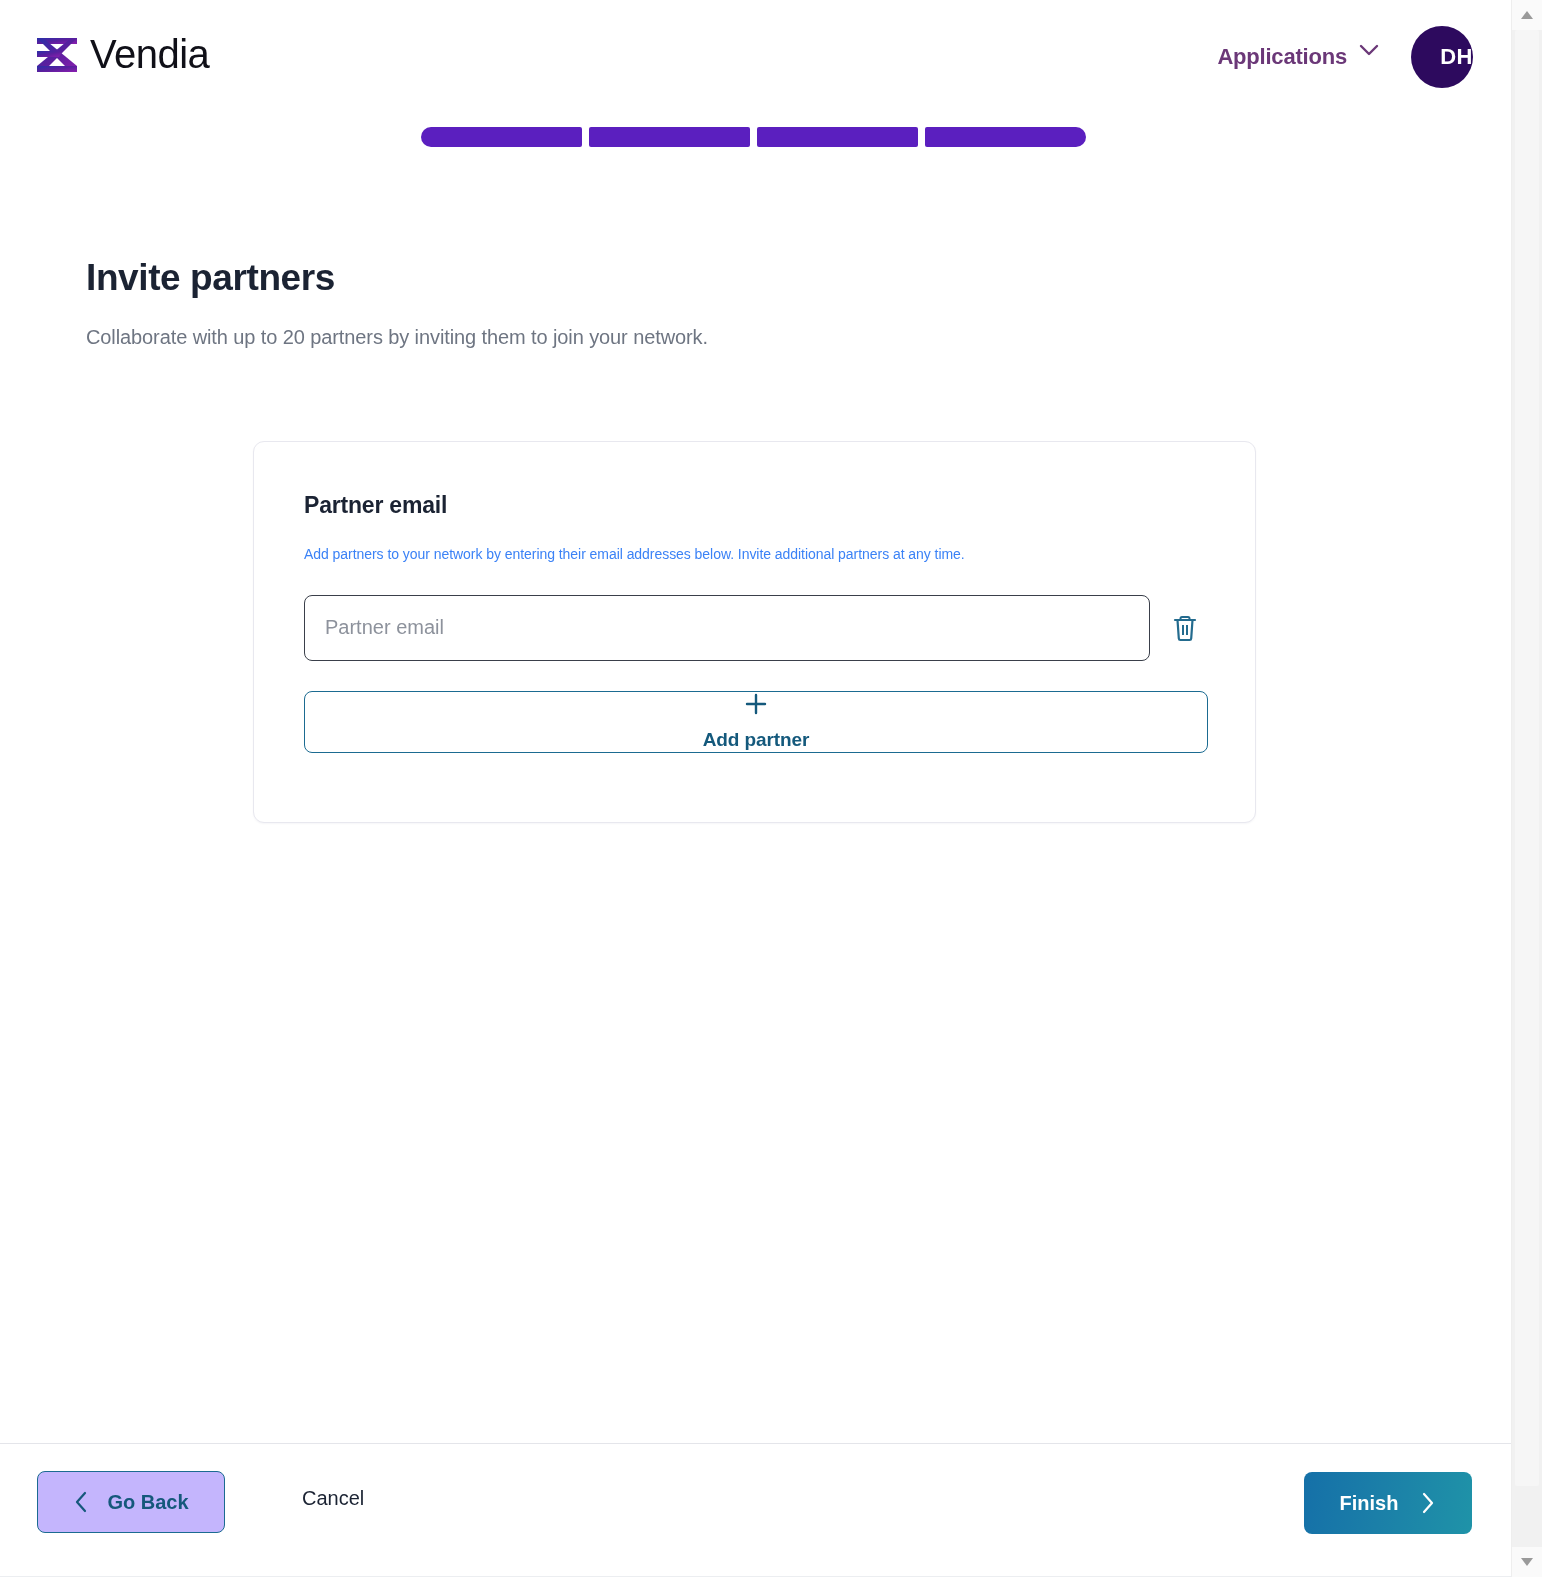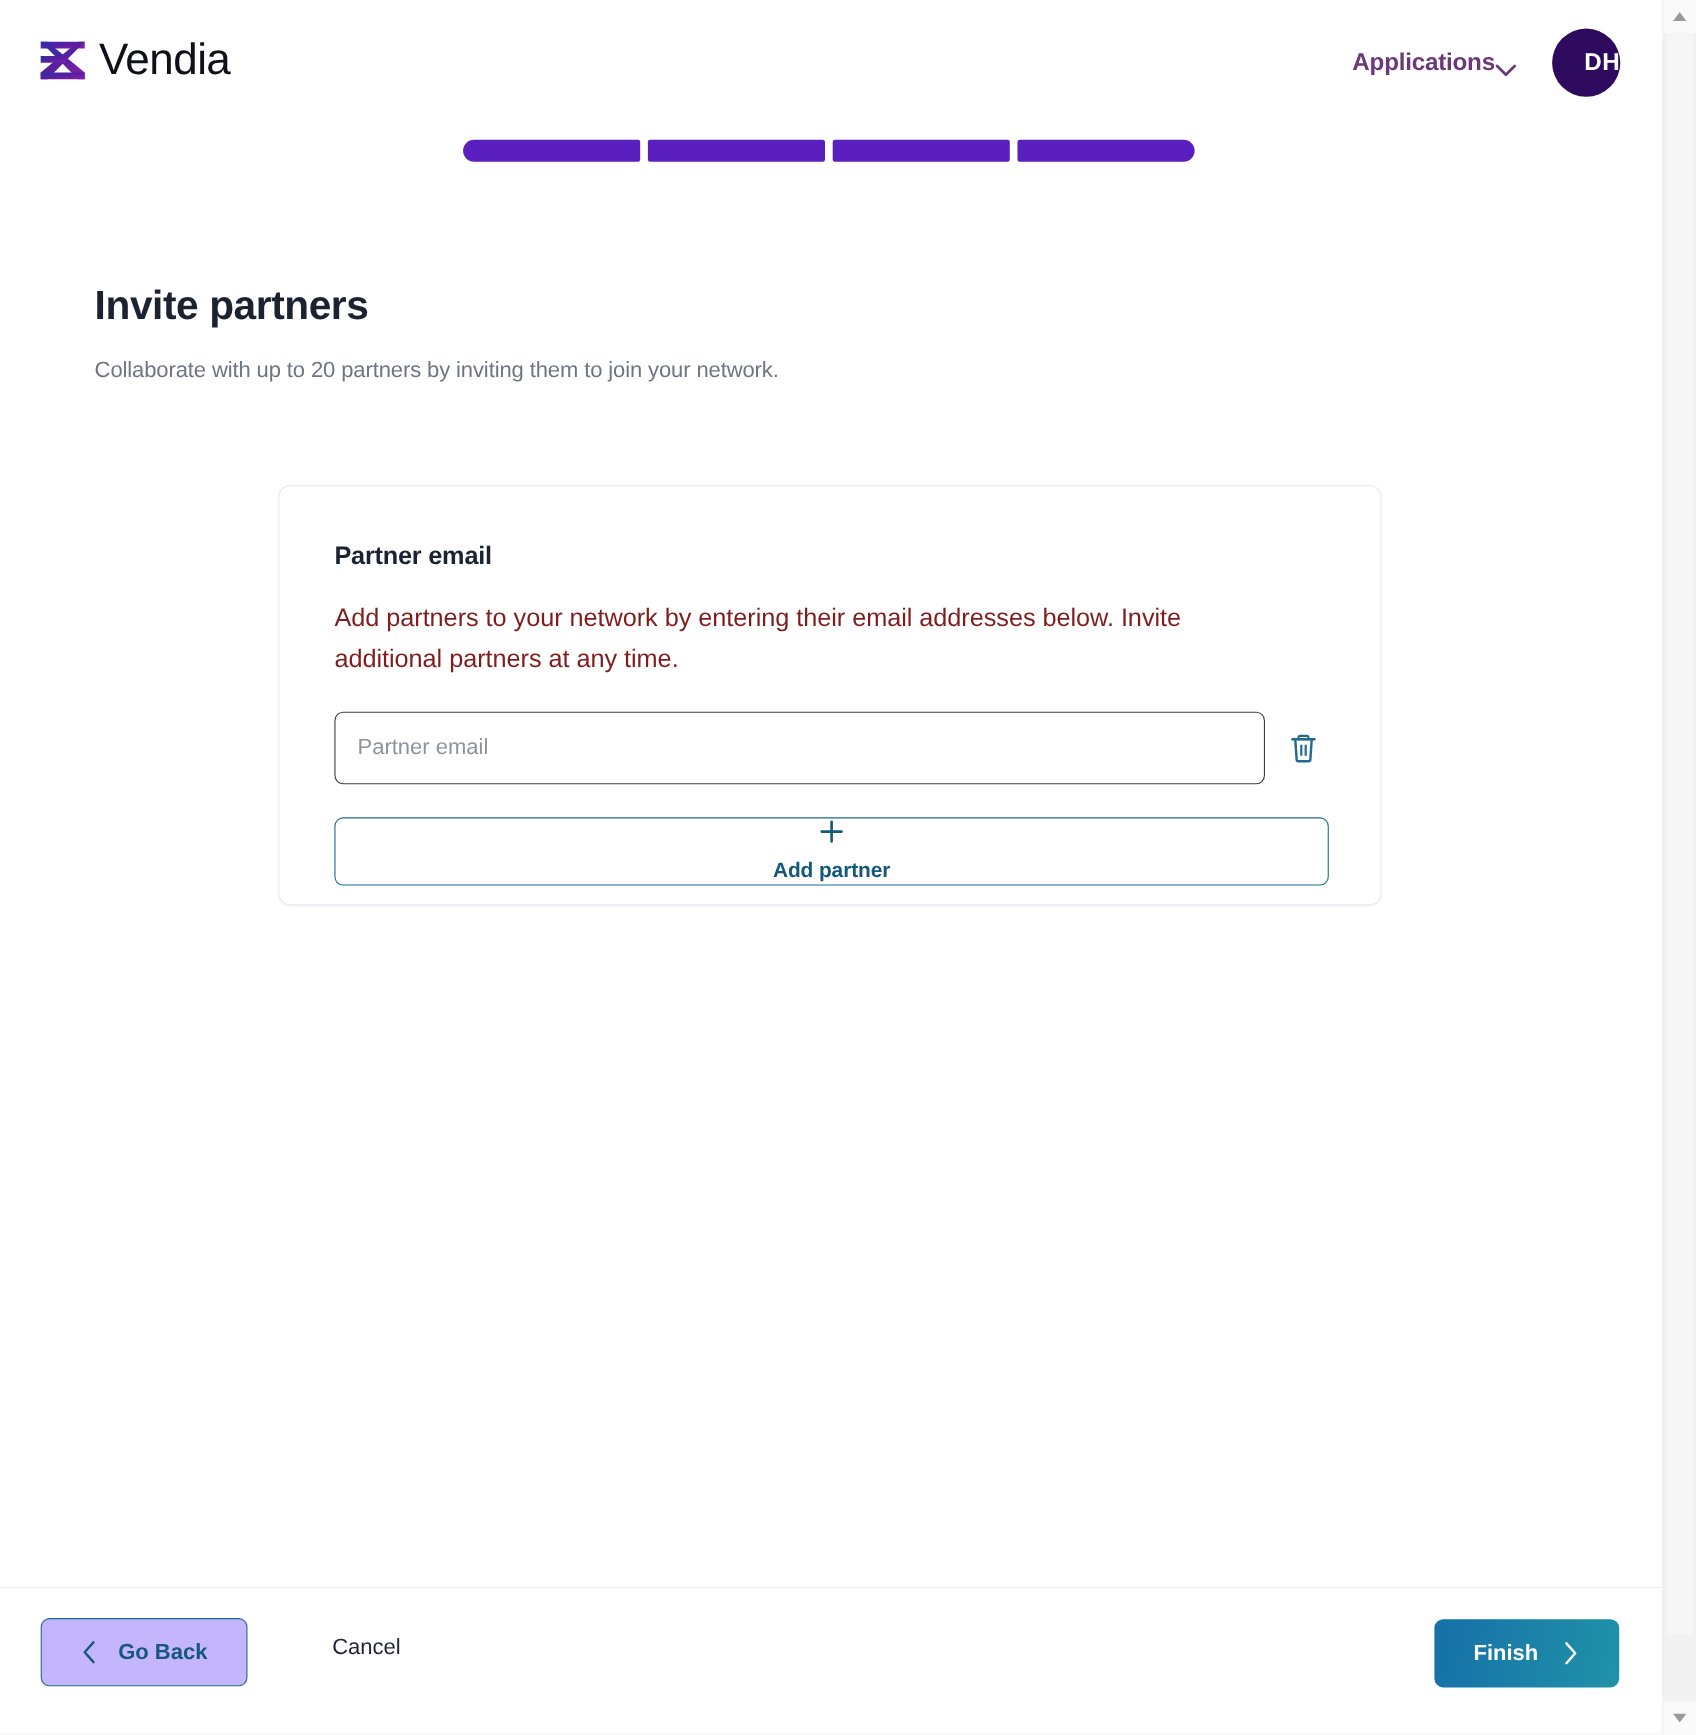--- a/index.html
+++ b/index.html
@@ -57,22 +57,22 @@
 
   .header-right {
     position: absolute;
     right: 38px; top: 26px;
     display: flex;
     align-items: center;
     gap: 32px;
   }
   .applications-menu {
     display: flex;
-    align-items: flex-end;
-    gap: 0;
+    align-items: flex-start;
+    gap: 12px;
     cursor: pointer;
   }
   .applications-label {
     font-size: 22px;
     font-weight: 700;
     color: #6b3878;
     letter-spacing: -0.2px;
   }
   .chevron-down { display: block; }
 
@@ -143,23 +143,23 @@
   .card-inner { padding: 50px 50px 0 50px; }
 
   .card-title {
     font-size: 23px;
     font-weight: 600;
     color: #1b2333;
     letter-spacing: -0.2px;
   }
   .card-desc {
     margin-top: 24px;
-    font-size: 23px;
+    font-size: 14px;
     font-weight: 400;
-    color: #7f1d1d;
+    color: #3b82f6;
     line-height: 1.62;
     letter-spacing: -0.05px;
     max-width: 850px;
   }
 
   .email-row {
     margin-top: 29px;
     display: flex;
     align-items: center;
     gap: 16px;

